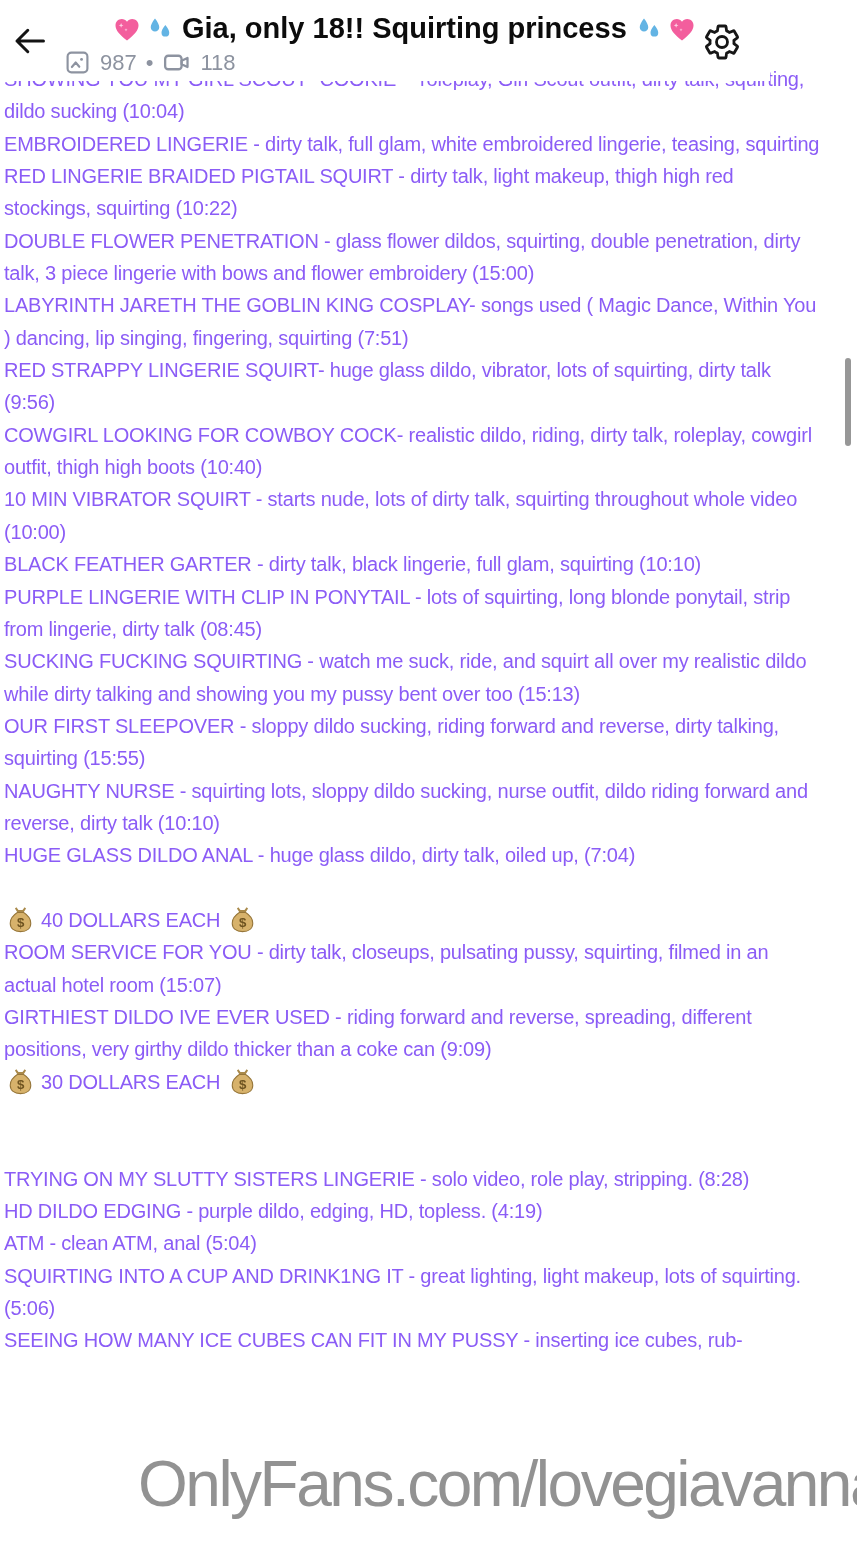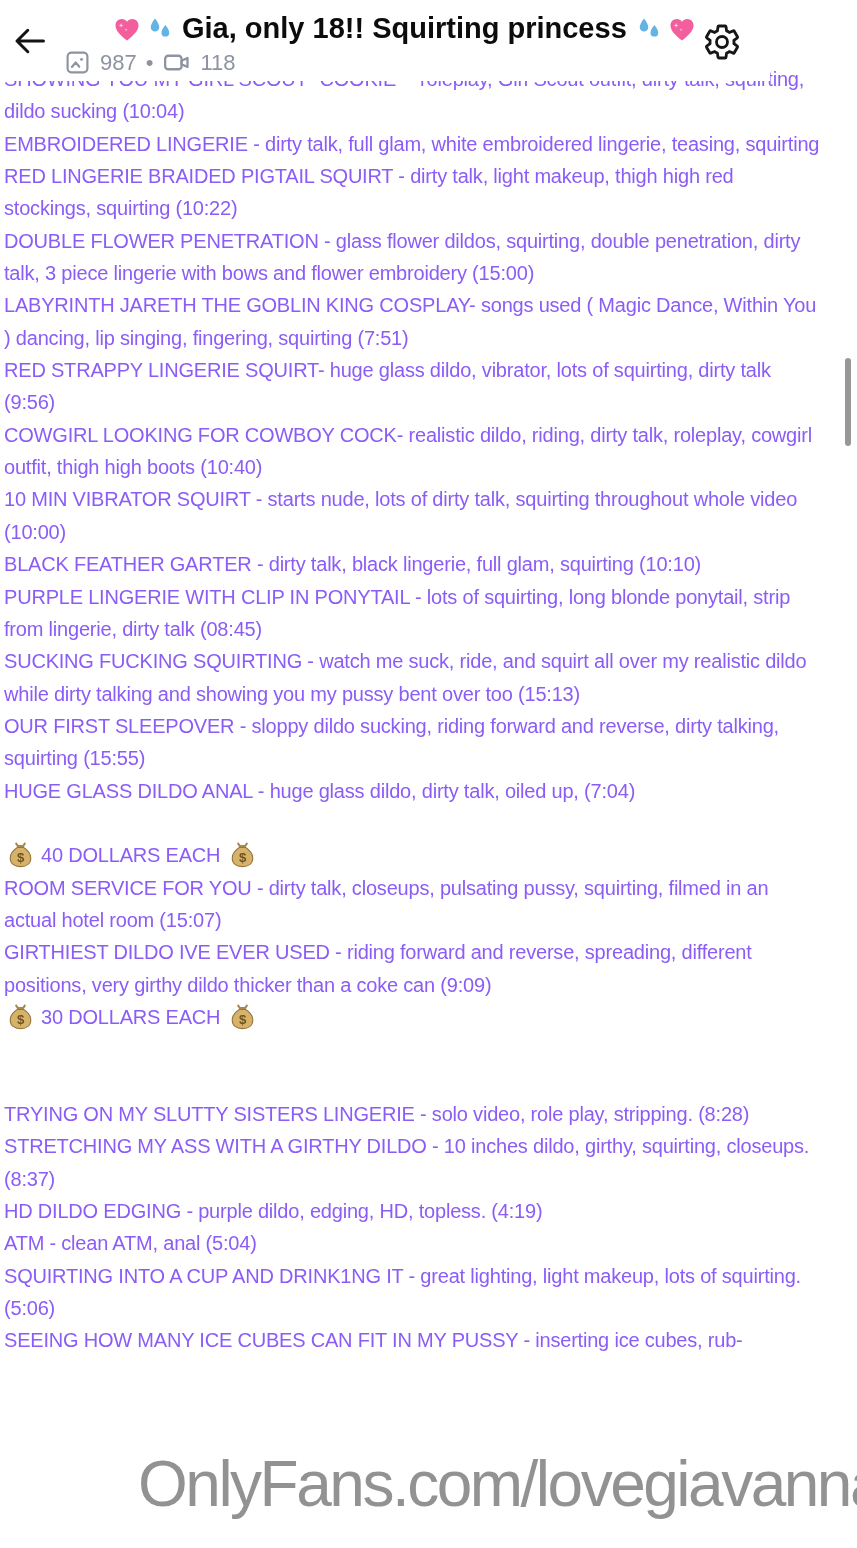--- a/index.html
+++ b/index.html
@@ -47,20 +47,21 @@
       <p class="line video">RED LINGERIE BRAIDED PIGTAIL SQUIRT - dirty talk, light makeup, thigh high red stockings, squirting (10:22)</p>
       <p class="line video">DOUBLE FLOWER PENETRATION - glass flower dildos, squirting, double penetration, dirty talk, 3 piece lingerie with bows and flower embroidery (15:00)</p>
       <p class="line video">LABYRINTH JARETH THE GOBLIN KING COSPLAY- songs used ( Magic Dance, Within You ) dancing, lip singing, fingering, squirting (7:51)</p>
       <p class="line video">RED STRAPPY LINGERIE SQUIRT- huge glass dildo, vibrator, lots of squirting, dirty talk (9:56)</p>
       <p class="line video">COWGIRL LOOKING FOR COWBOY COCK- realistic dildo, riding, dirty talk, roleplay, cowgirl outfit, thigh high boots (10:40)</p>
       <p class="line video">10 MIN VIBRATOR SQUIRT - starts nude, lots of dirty talk, squirting throughout whole video (10:00)</p>
       <p class="line video">BLACK FEATHER GARTER - dirty talk, black lingerie, full glam, squirting (10:10)</p>
       <p class="line video">PURPLE LINGERIE WITH CLIP IN PONYTAIL - lots of squirting, long blonde ponytail, strip from lingerie, dirty talk (08:45)</p>
       <p class="line video">SUCKING FUCKING SQUIRTING - watch me suck, ride, and squirt all over my realistic dildo while dirty talking and showing you my pussy bent over too (15:13)</p>
       <p class="line video">OUR FIRST SLEEPOVER - sloppy dildo sucking, riding forward and reverse, dirty talking, squirting (15:55)</p>
+      <p class="line video">NAUGHTY NURSE - squirting lots, sloppy dildo sucking, nurse outfit, dildo riding forward and reverse, dirty talk (10:10)</p>
       <p class="line video">HUGE GLASS DILDO ANAL - huge glass dildo, dirty talk, oiled up, (7:04)</p>
       <p class="line blank">&nbsp;</p>
       <p class="line price"><svg viewBox="0 0 24 24" class="bag">
     <path d="M8.6 1.8l1.7 2.4h3.4l1.7-2.4 1.2 1.1-2.1 3.3H9.5L7.4 2.9z" fill="#a9894a"></path>
     <path d="M9.4 6.2h5.2c3.9 2.5 5.9 5.4 5.9 8.8 0 4.4-3.4 7-8.5 7s-8.5-2.6-8.5-7c0-3.4 2-6.3 5.9-8.8z" fill="#d7b26b" stroke="#96763a" stroke-width="0.9"></path>
     <text x="12" y="18.2" font-size="11" font-weight="bold" fill="#6e5320" text-anchor="middle" font-family="'Liberation Sans',sans-serif">$</text>
   </svg><span>40 DOLLARS EACH</span><svg viewBox="0 0 24 24" class="bag">
     <path d="M8.6 1.8l1.7 2.4h3.4l1.7-2.4 1.2 1.1-2.1 3.3H9.5L7.4 2.9z" fill="#a9894a"></path>
     <path d="M9.4 6.2h5.2c3.9 2.5 5.9 5.4 5.9 8.8 0 4.4-3.4 7-8.5 7s-8.5-2.6-8.5-7c0-3.4 2-6.3 5.9-8.8z" fill="#d7b26b" stroke="#96763a" stroke-width="0.9"></path>
     <text x="12" y="18.2" font-size="11" font-weight="bold" fill="#6e5320" text-anchor="middle" font-family="'Liberation Sans',sans-serif">$</text>
@@ -72,21 +73,20 @@
     <path d="M9.4 6.2h5.2c3.9 2.5 5.9 5.4 5.9 8.8 0 4.4-3.4 7-8.5 7s-8.5-2.6-8.5-7c0-3.4 2-6.3 5.9-8.8z" fill="#d7b26b" stroke="#96763a" stroke-width="0.9"></path>
     <text x="12" y="18.2" font-size="11" font-weight="bold" fill="#6e5320" text-anchor="middle" font-family="'Liberation Sans',sans-serif">$</text>
   </svg><span>30 DOLLARS EACH</span><svg viewBox="0 0 24 24" class="bag">
     <path d="M8.6 1.8l1.7 2.4h3.4l1.7-2.4 1.2 1.1-2.1 3.3H9.5L7.4 2.9z" fill="#a9894a"></path>
     <path d="M9.4 6.2h5.2c3.9 2.5 5.9 5.4 5.9 8.8 0 4.4-3.4 7-8.5 7s-8.5-2.6-8.5-7c0-3.4 2-6.3 5.9-8.8z" fill="#d7b26b" stroke="#96763a" stroke-width="0.9"></path>
     <text x="12" y="18.2" font-size="11" font-weight="bold" fill="#6e5320" text-anchor="middle" font-family="'Liberation Sans',sans-serif">$</text>
   </svg></p>
       <p class="line blank">&nbsp;</p>
       <p class="line blank">&nbsp;</p>
       <p class="line video">TRYING ON MY SLUTTY SISTERS LINGERIE - solo video, role play, stripping. (8:28)</p>
-      <p class="line video">STRETCHING MY ASS WITH A GIRTHY DILDO - 10 inches dildo, girthy, squirting, closeups. (8:37)</p>
       <p class="line video">HD DILDO EDGING - purple dildo, edging, HD, topless. (4:19)</p>
       <p class="line video">ATM - clean ATM, anal (5:04)</p>
       <p class="line video">SQUIRTING INTO A CUP AND DRINK1NG IT - great lighting, light makeup, lots of squirting. (5:06)</p>
       <p class="line video">SEEING HOW MANY ICE CUBES CAN FIT IN MY PUSSY - inserting ice cubes, rub-</p>
     </div>
 
   <div class="header">
     <button class="back-btn" aria-label="back">
       <svg viewBox="0 0 24 24" fill="none" stroke="#141414" stroke-width="1.9" stroke-linecap="round" stroke-linejoin="round">
         <path d="M20.5 12H3.8M10.6 5.2L3.8 12l6.8 6.8"></path>

